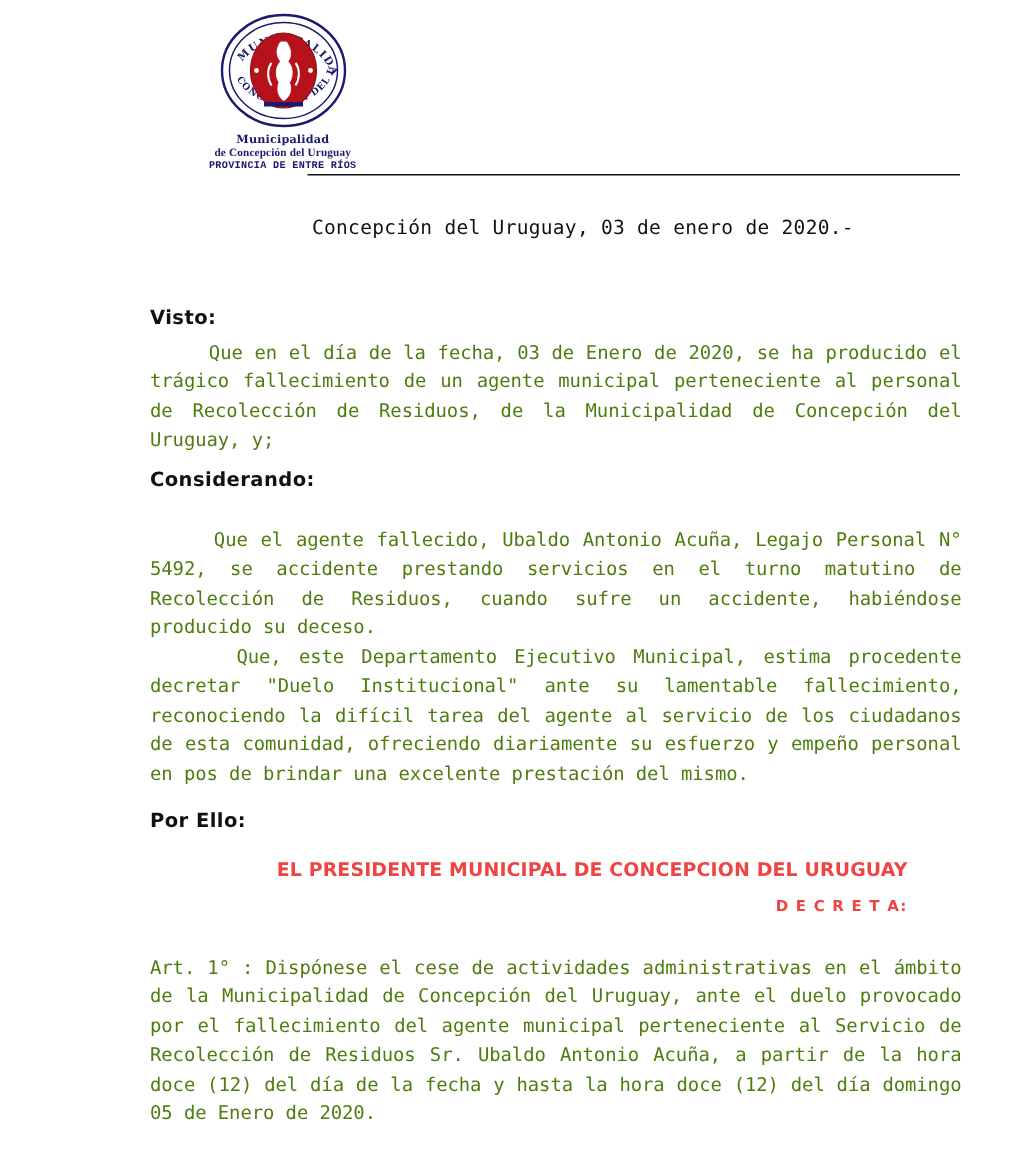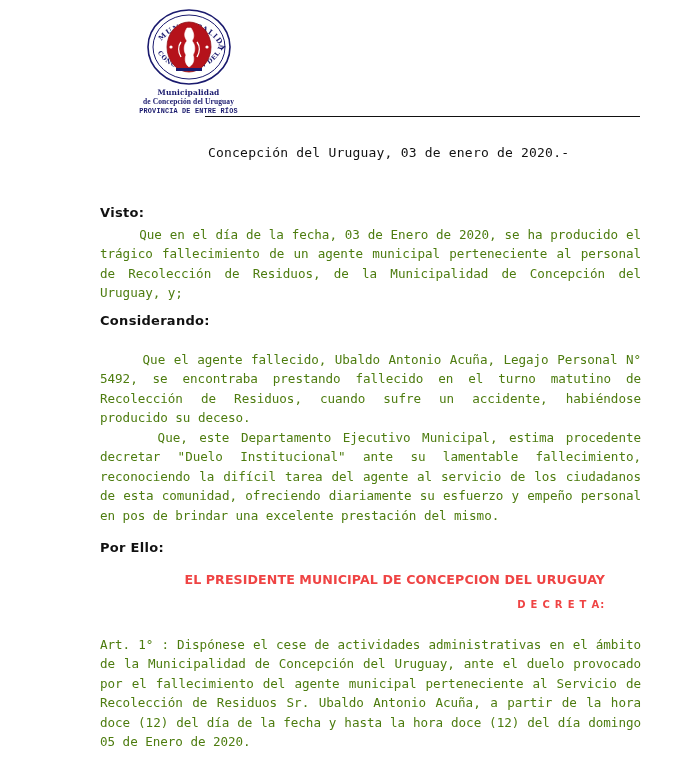--- a/index.html
+++ b/index.html
@@ -187,21 +187,21 @@
     <div class="title-row">
       <div class="title-rule"></div>
     </div>
 
     <div class="place-date">Concepción del Uruguay, 03 de enero de 2020.-</div>
 
     <div class="heading h-visto">Visto:</div>
     <div class="para p-visto">     Que en el día de la fecha, 03 de Enero de 2020, se ha producido el trágico fallecimiento de un agente municipal perteneciente al personal de Recolección de Residuos, de la Municipalidad de Concepción del Uruguay, y;</div>
 
     <div class="heading h-cons">Considerando:</div>
-    <div class="para p-cons1">     Que el agente fallecido, Ubaldo Antonio Acuña, Legajo Personal N° 5492, se encontraba prestando fallecido en el turno matutino de Recolección de Residuos, cuando sufre un accidente, habiéndose producido su deceso.</div>
+    <div class="para p-cons1">     Que el agente fallecido, Ubaldo Antonio Acuña, Legajo Personal N° 5492, se accidente prestando servicios en el turno matutino de Recolección de Residuos, cuando sufre un accidente, habiéndose producido su deceso.</div>
     <div class="para p-cons2">     Que, este Departamento Ejecutivo Municipal, estima procedente decretar "Duelo Institucional" ante su lamentable fallecimiento, reconociendo la difícil tarea del agente al servicio de los ciudadanos de esta comunidad, ofreciendo diariamente su esfuerzo y empeño personal en pos de brindar una excelente prestación del mismo.</div>
 
     <div class="heading h-porello">Por Ello:</div>
     <div class="center-head h-presidente">EL PRESIDENTE MUNICIPAL DE CONCEPCION DEL URUGUAY</div>
     <div class="center-head h-decreta">D E C R E T A:</div>
 
     <div class="para p-art1">Art. 1° : Dispónese el cese de actividades administrativas en el ámbito de la Municipalidad de Concepción del Uruguay, ante el duelo provocado por el fallecimiento del agente municipal perteneciente al Servicio de Recolección de Residuos Sr. Ubaldo Antonio Acuña, a partir de la hora doce (12) del día de la fecha y hasta la hora doce (12) del día domingo 05 de Enero de 2020.</div>
 
   </div>
 </div>

